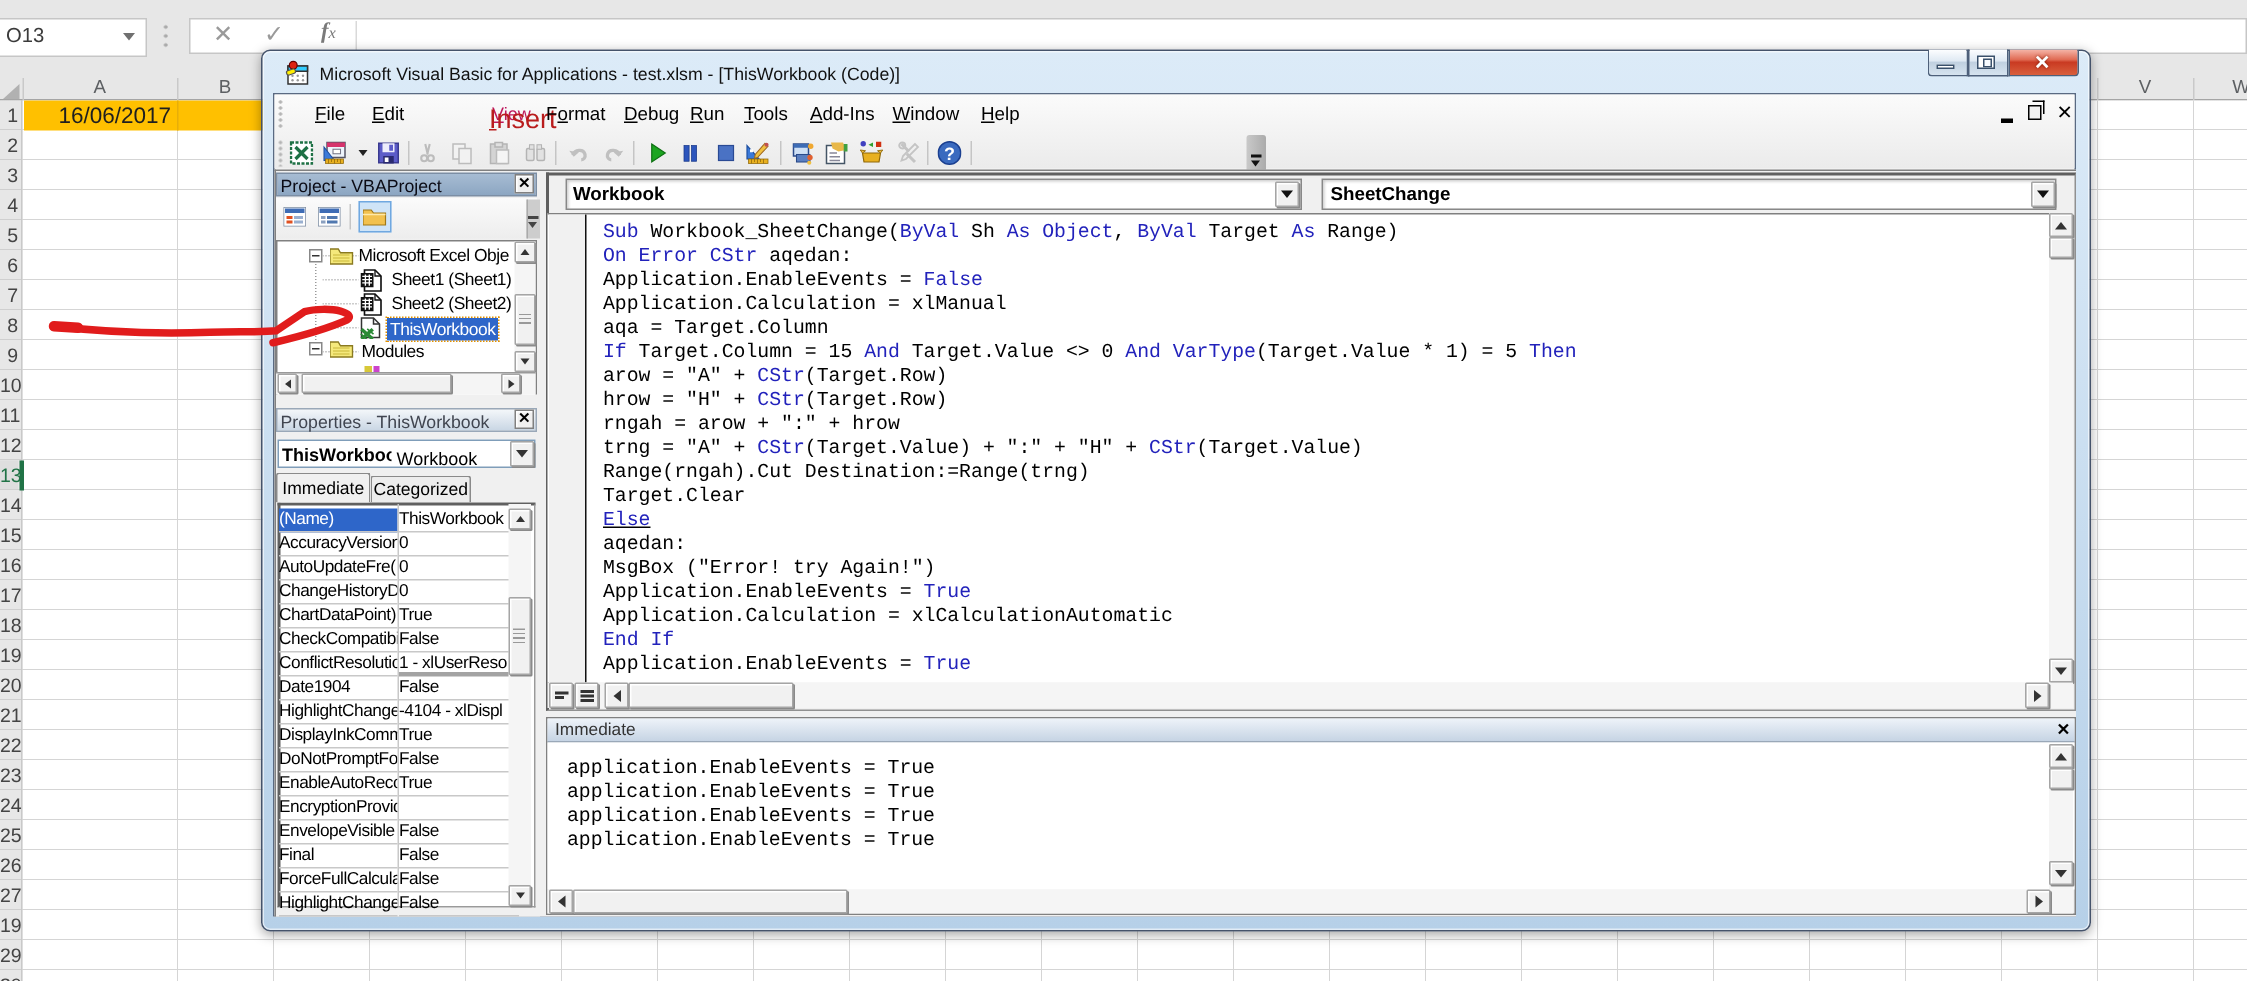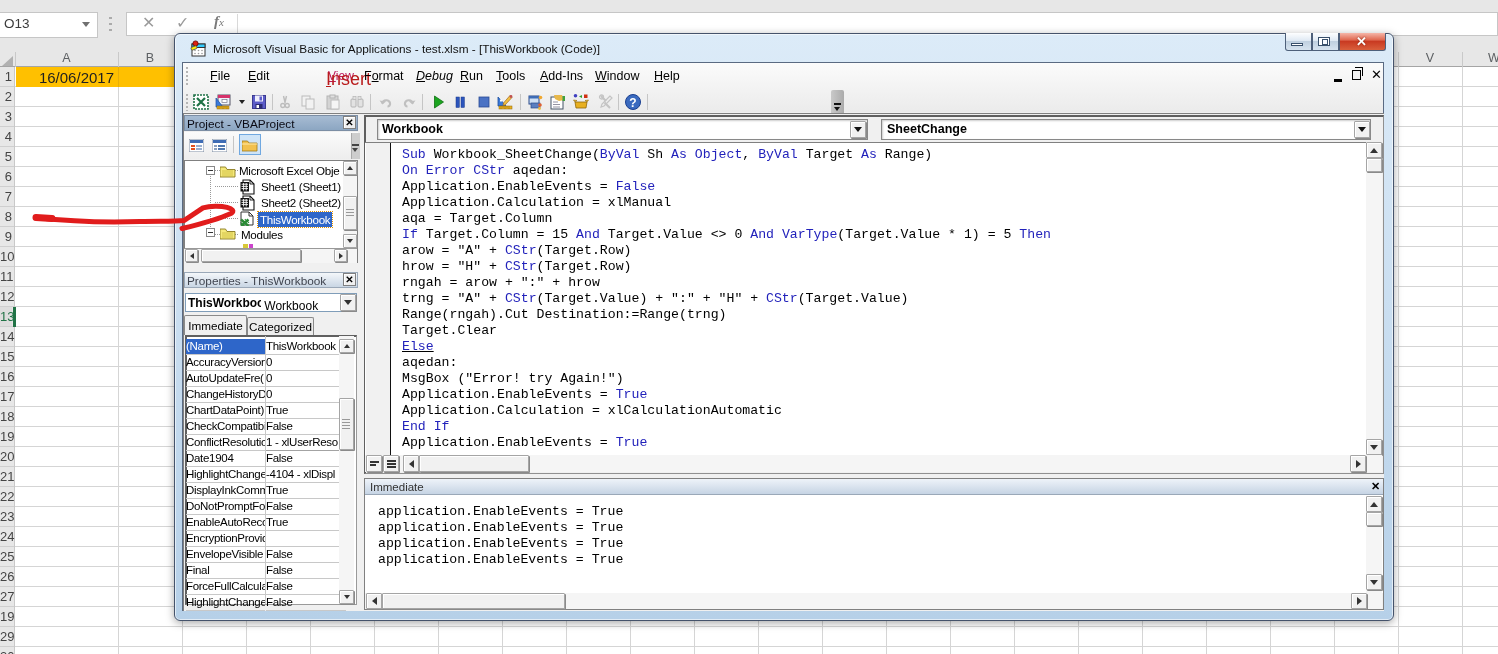--- a/index.html
+++ b/index.html
@@ -119,21 +119,21 @@
 <div class="abs" id="vbainner" style="left:182px;top:62px;width:1202px;height:549px;background:#f0f0f0;border:1px solid #5a6a82;box-sizing:border-box;"></div>
 
 <div class="abs" style="left:183px;top:63px;width:1200px;height:49px;background:linear-gradient(#fbfbfb,#ebebeb);"></div>
 
 <div class="abs" style="left:185px;top:66px;width:4px;height:20px;background-image:radial-gradient(circle,#b5b5b5 1px,transparent 1.2px);background-size:4px 4px;"></div>
 <div class="abs" style="left:210px;top:69px;font-size:12.5px;color:#000;"><u>F</u>ile</div>
 <div class="abs" style="left:248px;top:69px;font-size:12.5px;color:#000;"><u>E</u>dit</div>
 <div class="abs" style="left:287px;top:69px;font-size:12px;color:#be185d;margin-left:41px;"><u>V</u>iew</div>
 <div class="abs" style="left:326px;top:69px;font-size:18px;color:#b91c1c;"><u>I</u>nsert</div>
 <div class="abs" style="left:364px;top:69px;font-size:12.5px;color:#000;">F<u>o</u>rmat</div>
-<div class="abs" style="left:416px;top:69px;font-size:12.5px;color:#000;font-style:italic;"><u>D</u>ebug</div>
+<div class="abs" style="left:416px;top:69px;font-size:12.5px;color:#000;"><u>D</u>ebug</div>
 <div class="abs" style="left:460px;top:69px;font-size:12.5px;color:#000;"><u>R</u>un</div>
 <div class="abs" style="left:496px;top:69px;font-size:12.5px;color:#000;"><u>T</u>ools</div>
 <div class="abs" style="left:540px;top:69px;font-size:12.5px;color:#000;"><u>A</u>dd-Ins</div>
 <div class="abs" style="left:595px;top:69px;font-size:12.5px;color:#000;"><u>W</u>indow</div>
 <div class="abs" style="left:654px;top:69px;font-size:12.5px;color:#000;"><u>H</u>elp</div>
 
 <div class="abs" style="left:1334px;top:75px;width:8px;height:4px;border-bottom:3px solid #000;"></div>
 <div class="abs" style="left:1352px;top:70px;width:7px;height:8px;border:1px solid #000;background:#f0f0f0;"></div>
 <div class="abs" style="left:1355px;top:67px;width:7px;height:8px;border:1px solid #000;border-left:none;border-bottom:none;"></div>
 <div class="abs" style="left:1371px;top:67px;font-size:13px;color:#000;">✕</div>
@@ -366,21 +366,21 @@
 <div class="abs" style="left:266px;top:355px;width:80px;height:16px;font-size:11.5px;letter-spacing:-0.3px;line-height:15px;overflow:hidden;white-space:nowrap;border-bottom:1px solid #c8c8c8;box-sizing:border-box;">0</div>
 <div class="abs" style="left:186px;top:371px;width:79px;height:16px;font-size:11.5px;letter-spacing:-0.3px;line-height:15px;overflow:hidden;white-space:nowrap;border-bottom:1px solid #c8c8c8;box-sizing:border-box;">AutoUpdateFre(</div>
 <div class="abs" style="left:266px;top:371px;width:80px;height:16px;font-size:11.5px;letter-spacing:-0.3px;line-height:15px;overflow:hidden;white-space:nowrap;border-bottom:1px solid #c8c8c8;box-sizing:border-box;">0</div>
 <div class="abs" style="left:186px;top:387px;width:79px;height:16px;font-size:11.5px;letter-spacing:-0.3px;line-height:15px;overflow:hidden;white-space:nowrap;border-bottom:1px solid #c8c8c8;box-sizing:border-box;">ChangeHistoryD</div>
 <div class="abs" style="left:266px;top:387px;width:80px;height:16px;font-size:11.5px;letter-spacing:-0.3px;line-height:15px;overflow:hidden;white-space:nowrap;border-bottom:1px solid #c8c8c8;box-sizing:border-box;">0</div>
 <div class="abs" style="left:186px;top:403px;width:79px;height:16px;font-size:11.5px;letter-spacing:-0.3px;line-height:15px;overflow:hidden;white-space:nowrap;border-bottom:1px solid #c8c8c8;box-sizing:border-box;">ChartDataPoint)</div>
 <div class="abs" style="left:266px;top:403px;width:80px;height:16px;font-size:11.5px;letter-spacing:-0.3px;line-height:15px;overflow:hidden;white-space:nowrap;border-bottom:1px solid #c8c8c8;box-sizing:border-box;">True</div>
 <div class="abs" style="left:186px;top:419px;width:79px;height:16px;font-size:11.5px;letter-spacing:-0.3px;line-height:15px;overflow:hidden;white-space:nowrap;border-bottom:1px solid #c8c8c8;box-sizing:border-box;">CheckCompatibi</div>
 <div class="abs" style="left:266px;top:419px;width:80px;height:16px;font-size:11.5px;letter-spacing:-0.3px;line-height:15px;overflow:hidden;white-space:nowrap;border-bottom:1px solid #c8c8c8;box-sizing:border-box;">False</div>
 <div class="abs" style="left:186px;top:435px;width:79px;height:16px;font-size:11.5px;letter-spacing:-0.3px;line-height:15px;overflow:hidden;white-space:nowrap;border-bottom:1px solid #c8c8c8;box-sizing:border-box;">ConflictResolutio</div>
-<div class="abs" style="left:266px;top:435px;width:80px;height:16px;font-size:11.5px;letter-spacing:-0.3px;line-height:15px;overflow:hidden;white-space:nowrap;border-bottom:1px solid #a3a3a3;box-sizing:border-box;">1 - xlUserReso</div>
+<div class="abs" style="left:266px;top:435px;width:80px;height:16px;font-size:11.5px;letter-spacing:-0.3px;line-height:15px;overflow:hidden;white-space:nowrap;border-bottom:3px solid #a3a3a3;box-sizing:border-box;">1 - xlUserReso</div>
 <div class="abs" style="left:186px;top:451px;width:79px;height:16px;font-size:11.5px;letter-spacing:-0.3px;line-height:15px;overflow:hidden;white-space:nowrap;border-bottom:1px solid #c8c8c8;box-sizing:border-box;">Date1904</div>
 <div class="abs" style="left:266px;top:451px;width:80px;height:16px;font-size:11.5px;letter-spacing:-0.3px;line-height:15px;overflow:hidden;white-space:nowrap;border-bottom:1px solid #c8c8c8;box-sizing:border-box;">False</div>
 <div class="abs" style="left:186px;top:467px;width:79px;height:16px;font-size:11.5px;letter-spacing:-0.3px;line-height:15px;overflow:hidden;white-space:nowrap;border-bottom:1px solid #c8c8c8;box-sizing:border-box;">HighlightChange(</div>
 <div class="abs" style="left:266px;top:467px;width:80px;height:16px;font-size:11.5px;letter-spacing:-0.3px;line-height:15px;overflow:hidden;white-space:nowrap;border-bottom:1px solid #c8c8c8;box-sizing:border-box;">-4104 - xlDispl</div>
 <div class="abs" style="left:186px;top:483px;width:79px;height:16px;font-size:11.5px;letter-spacing:-0.3px;line-height:15px;overflow:hidden;white-space:nowrap;border-bottom:1px solid #c8c8c8;box-sizing:border-box;">DisplayInkComm</div>
 <div class="abs" style="left:266px;top:483px;width:80px;height:16px;font-size:11.5px;letter-spacing:-0.3px;line-height:15px;overflow:hidden;white-space:nowrap;border-bottom:1px solid #c8c8c8;box-sizing:border-box;">True</div>
 <div class="abs" style="left:186px;top:499px;width:79px;height:16px;font-size:11.5px;letter-spacing:-0.3px;line-height:15px;overflow:hidden;white-space:nowrap;border-bottom:1px solid #c8c8c8;box-sizing:border-box;">DoNotPromptFo</div>
 <div class="abs" style="left:266px;top:499px;width:80px;height:16px;font-size:11.5px;letter-spacing:-0.3px;line-height:15px;overflow:hidden;white-space:nowrap;border-bottom:1px solid #c8c8c8;box-sizing:border-box;">False</div>
 <div class="abs" style="left:186px;top:515px;width:79px;height:16px;font-size:11.5px;letter-spacing:-0.3px;line-height:15px;overflow:hidden;white-space:nowrap;border-bottom:1px solid #c8c8c8;box-sizing:border-box;">EnableAutoReco</div>
 <div class="abs" style="left:266px;top:515px;width:80px;height:16px;font-size:11.5px;letter-spacing:-0.3px;line-height:15px;overflow:hidden;white-space:nowrap;border-bottom:1px solid #c8c8c8;box-sizing:border-box;">True</div>

